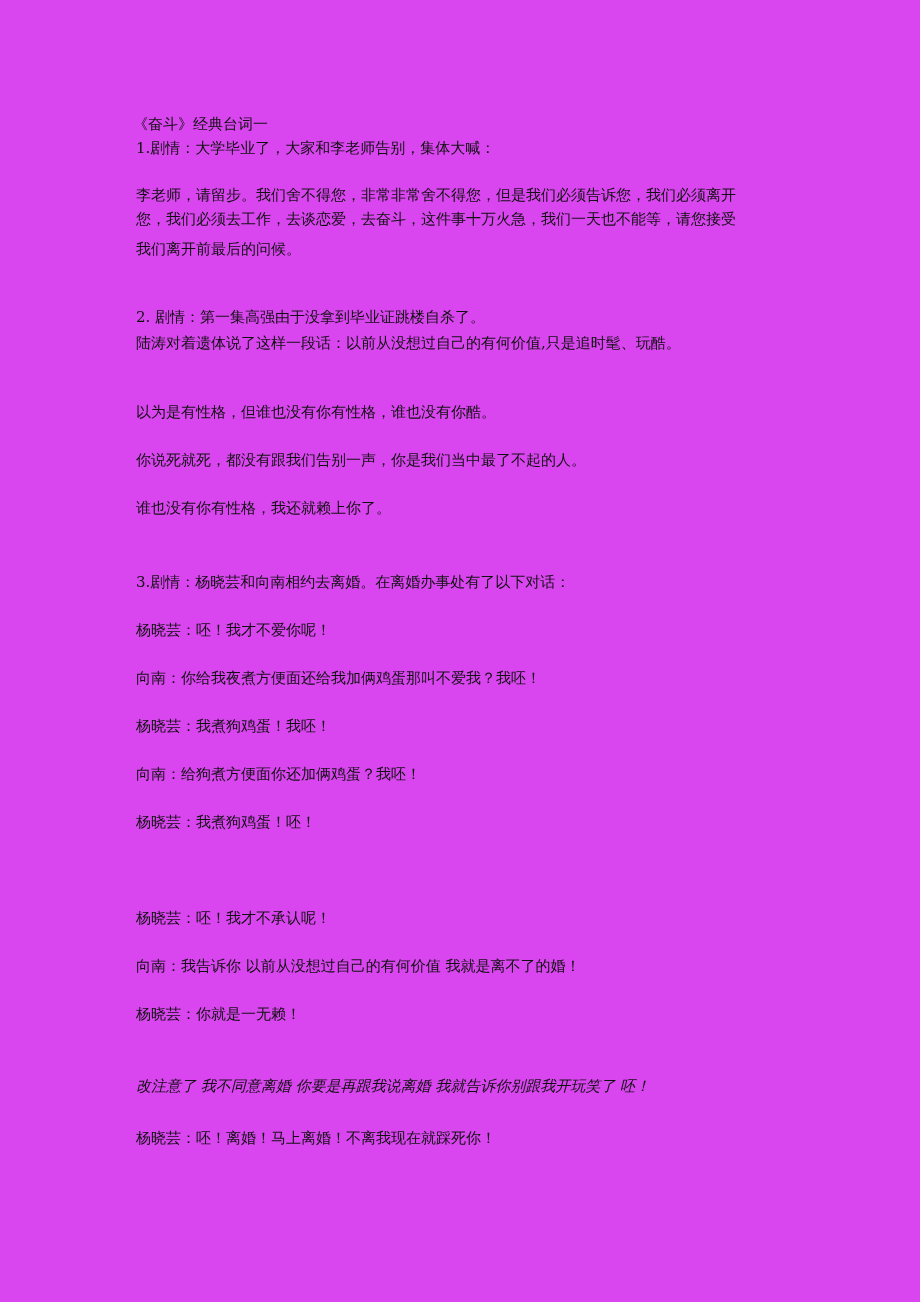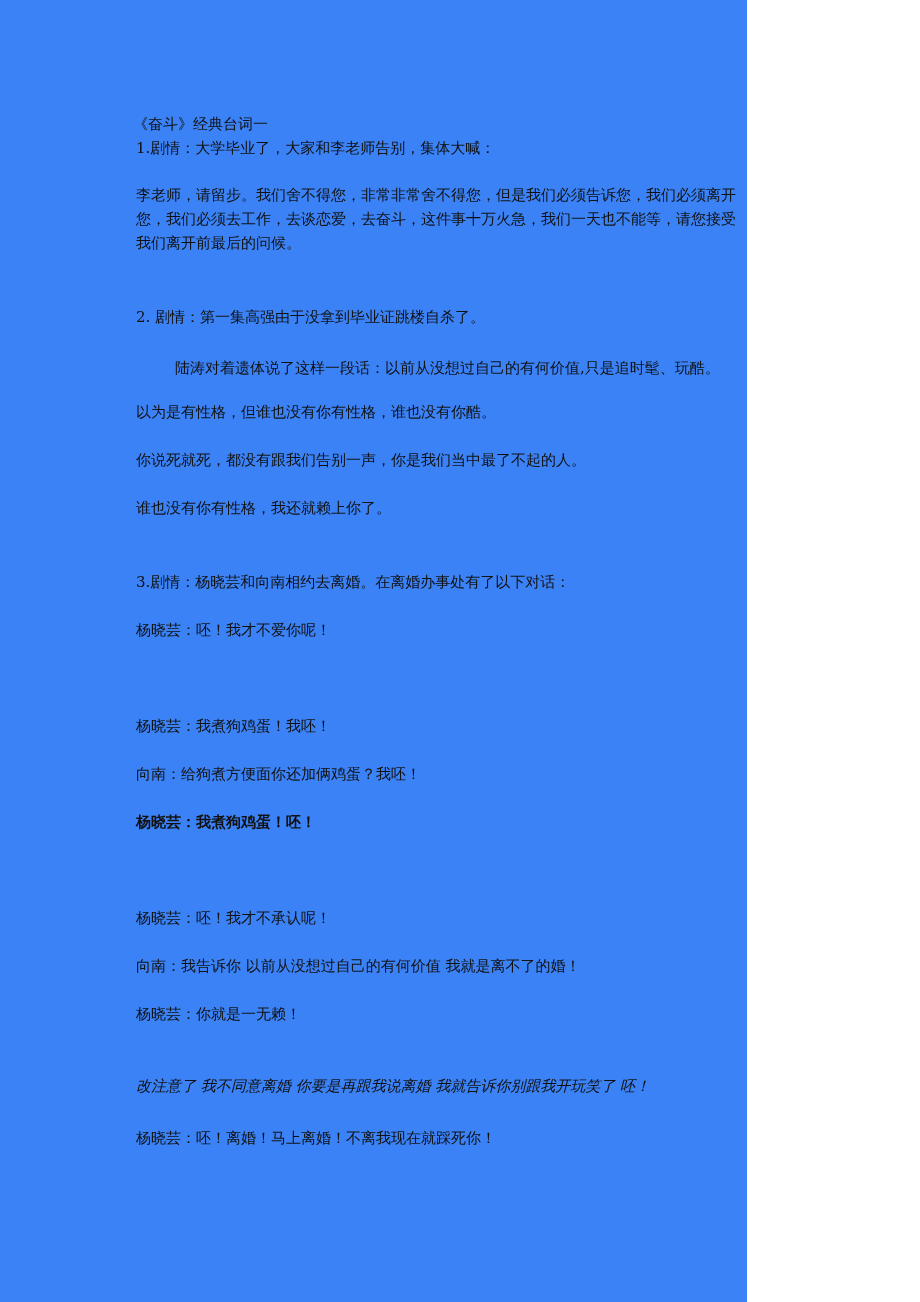--- a/index.html
+++ b/index.html
@@ -12,23 +12,23 @@
       height: 1302px;
       position: relative;
       overflow: hidden;
       font-family: "DejaVu Serif", "Liberation Serif", serif;
       color: #111111;
     }
     .page {
       position: absolute;
       left: 0;
       top: 0;
-      width: 747px;
+      width: 920px;
       height: 1302px;
-      background: #3b82f6;
+      background: #d946ef;
     }
     .line {
       position: absolute;
       left: 136px;
       font-size: 15px;
       line-height: 24px;
       white-space: nowrap;
       letter-spacing: 0px;
     }
     .title { left: 133px; }
@@ -36,32 +36,33 @@
 </head>
 <body>
 
 <div class="page">
 
   <div class="line title" style="top:112px;">《奋斗》经典台词一</div>
 
   <div class="line" style="top:136px;text-align:center;">1.剧情：大学毕业了，大家和李老师告别，集体大喊：</div>
   <div class="line" style="top:183px;">李老师，请留步。我们舍不得您，非常非常舍不得您，但是我们必须告诉您，我们必须离开</div>
   <div class="line" style="top:207px;">您，我们必须去工作，去谈恋爱，去奋斗，这件事十万火急，我们一天也不能等，请您接受</div>
-  <div class="line" style="top:231px;">我们离开前最后的问候。</div>
+  <div class="line" style="top:237px;">我们离开前最后的问候。</div>
 
   <div class="line" style="top:305px;">2. 剧情：第一集高强由于没拿到毕业证跳楼自杀了。</div>
-  <div class="line" style="top:356px;margin-left:39px;">陆涛对着遗体说了这样一段话：以前从没想过自己的有何价值,只是追时髦、玩酷。</div>
+  <div class="line" style="top:331px;">陆涛对着遗体说了这样一段话：以前从没想过自己的有何价值,只是追时髦、玩酷。</div>
   <div class="line" style="top:400px;">以为是有性格，但谁也没有你有性格，谁也没有你酷。</div>
   <div class="line" style="top:448px;">你说死就死，都没有跟我们告别一声，你是我们当中最了不起的人。</div>
   <div class="line" style="top:496px;">谁也没有你有性格，我还就赖上你了。</div>
 
   <div class="line" style="top:570px;">3.剧情：杨晓芸和向南相约去离婚。在离婚办事处有了以下对话：</div>
   <div class="line" style="top:618px;">杨晓芸：呸！我才不爱你呢！</div>
+  <div class="line" style="top:666px;">向南：你给我夜煮方便面还给我加俩鸡蛋那叫不爱我？我呸！</div>
   <div class="line" style="top:714px;">杨晓芸：我煮狗鸡蛋！我呸！</div>
   <div class="line" style="top:762px;">向南：给狗煮方便面你还加俩鸡蛋？我呸！</div>
-  <div class="line" style="top:810px;font-weight:bold;">杨晓芸：我煮狗鸡蛋！呸！</div>
+  <div class="line" style="top:810px;">杨晓芸：我煮狗鸡蛋！呸！</div>
   <div class="line" style="top:906px;">杨晓芸：呸！我才不承认呢！</div>
   <div class="line" style="top:954px;">向南：我告诉你 以前从没想过自己的有何价值 我就是离不了的婚！</div>
   <div class="line" style="top:1002px;">杨晓芸：你就是一无赖！</div>
   <div class="line" style="top:1074px;font-style:italic;">改注意了 我不同意离婚 你要是再跟我说离婚 我就告诉你别跟我开玩笑了 呸！</div>
   <div class="line" style="top:1126px;">杨晓芸：呸！离婚！马上离婚！不离我现在就踩死你！</div>
 
 </div>
 
 </body></html>

